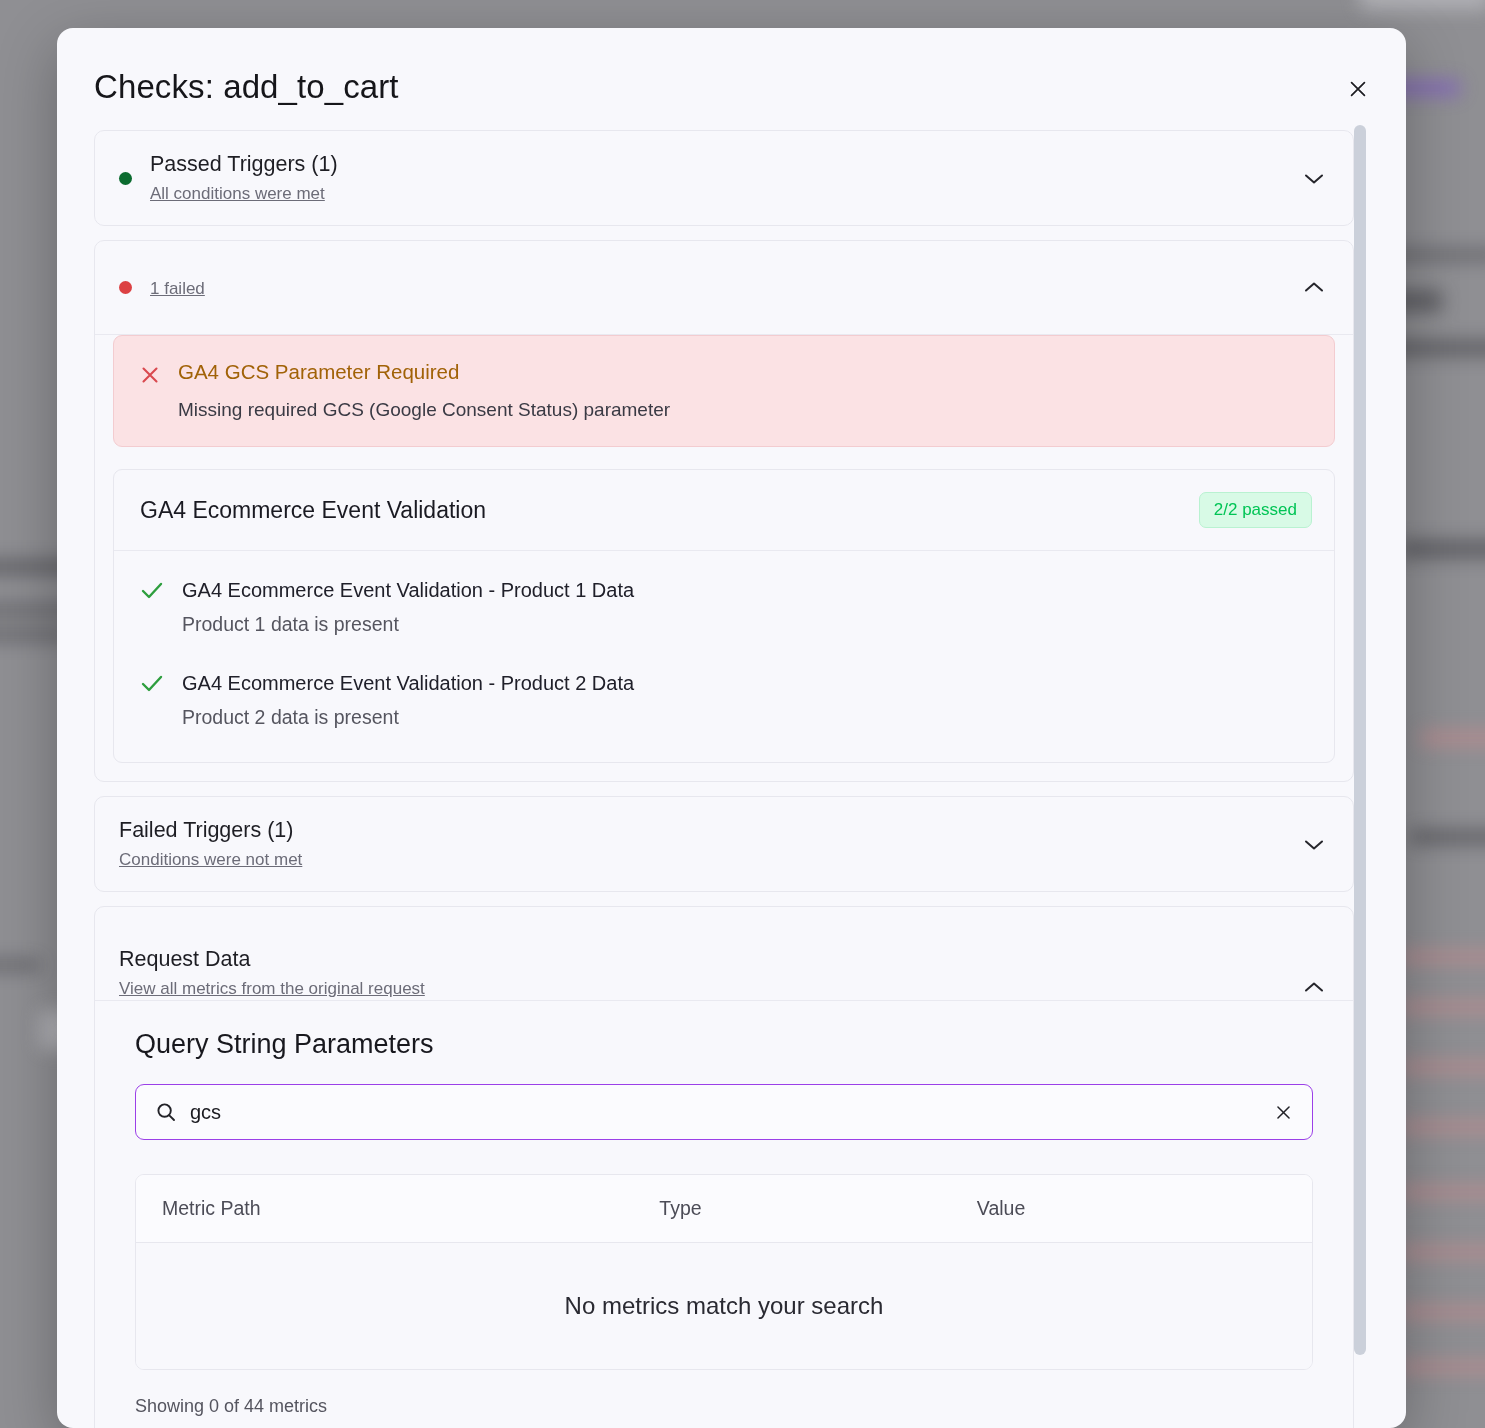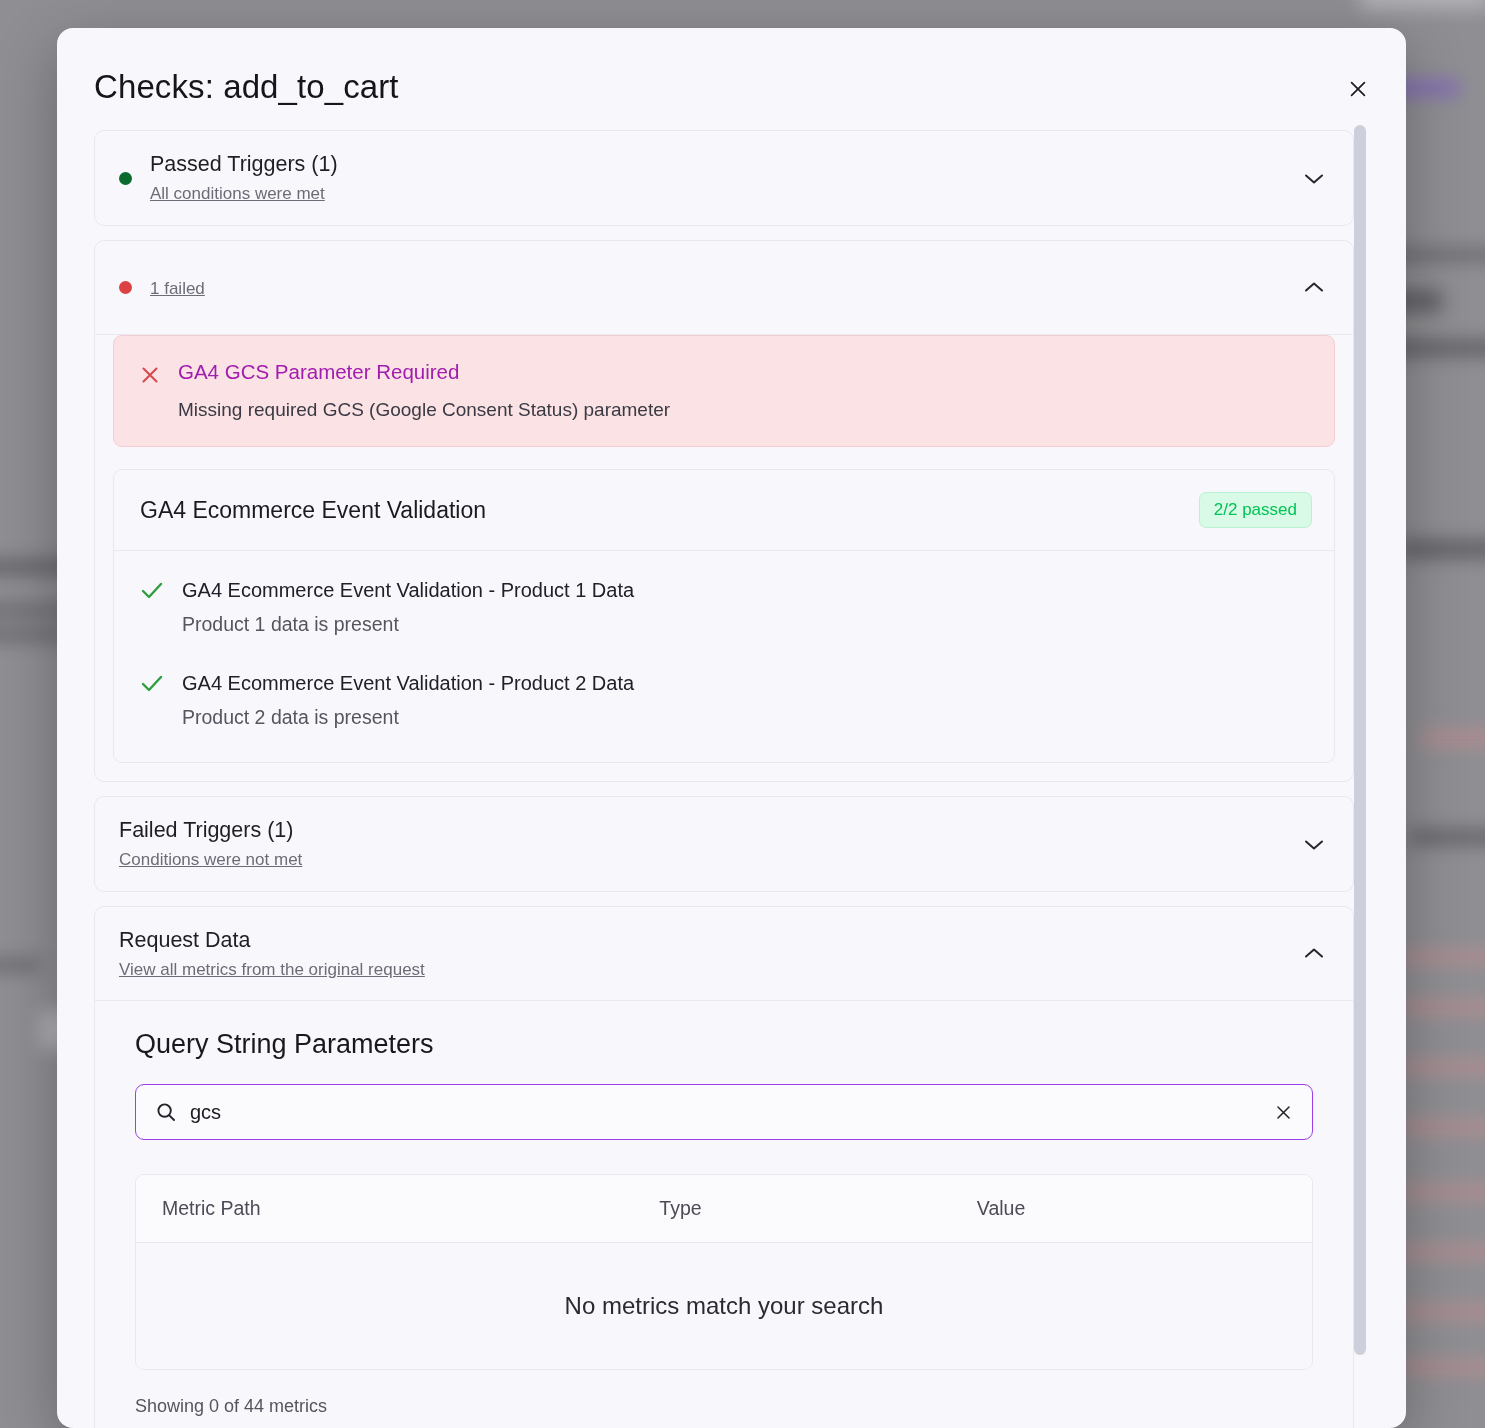--- a/index.html
+++ b/index.html
@@ -171,21 +171,21 @@
     margin-bottom: 22px;
   }
   .fail-icon {
     flex: 0 0 24px;
     margin-top: 5px;
     color: #d9494f;
   }
   .fail-icon svg { width: 24px; height: 24px; }
   .fail-title {
     font-size: 20.5px;
-    color: #a21caf;
+    color: #a16207;
     line-height: 1.35;
   }
   .fail-desc {
     font-size: 19px;
     color: #3a3a44;
     margin-top: 11px;
     line-height: 1.35;
   }
 
   
@@ -462,21 +462,21 @@
         </div>
         <span class="chevron">
           <svg viewBox="0 0 20 12" fill="none" stroke="#26262c" stroke-width="2" stroke-linecap="round" stroke-linejoin="round">
             <path d="M2 3 L10 10 L18 3"></path>
           </svg>
         </span>
       </div>
     </div>
 
     <div class="section">
-      <div class="section-head" style="padding-left:24px;border-bottom:1px solid #e9e9f0;">
+      <div class="section-head" style="padding-left:24px;border-bottom:1px solid #e9e9f0;align-items:flex-end;">
         <div class="section-texts">
           <div class="section-title">Request Data</div>
           <div class="section-sub">View all metrics from the original request</div>
         </div>
         <span class="chevron up">
           <svg viewBox="0 0 20 12" fill="none" stroke="#26262c" stroke-width="2" stroke-linecap="round" stroke-linejoin="round">
             <path d="M2 3 L10 10 L18 3"></path>
           </svg>
         </span>
       </div>

